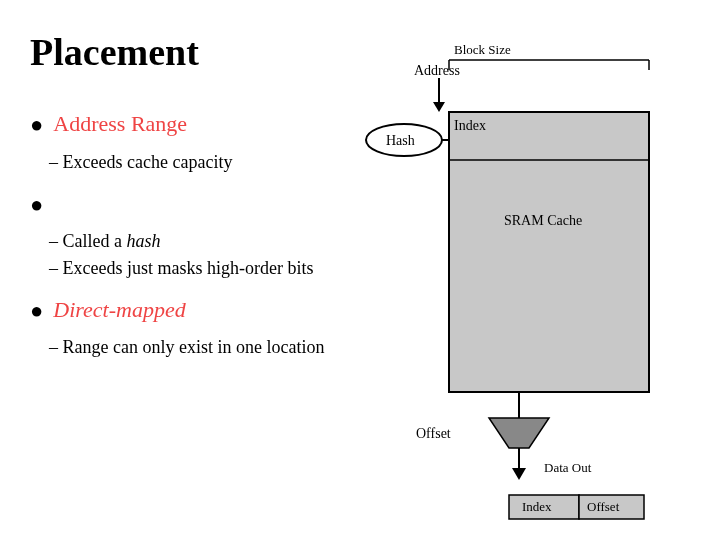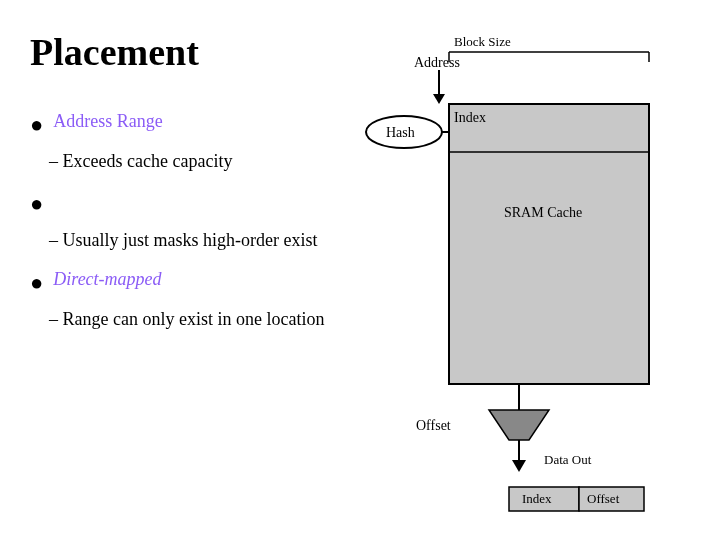--- a/index.html
+++ b/index.html
@@ -44,22 +44,22 @@
     }
 
     .bullet {
       font-size: 22px;
       margin-right: 10px;
       margin-top: 2px;
       color: #000;
     }
 
     .bullet-text {
-      font-size: 18px;
-      color: #8b5cf6;
+      font-size: 22px;
+      color: #ef4444;
       line-height: 1.3;
     }
 
     .sub-bullets {
       margin-left: 19px;
       margin-top: 4px;
       margin-bottom: 14px;
     }
 
     .sub-bullet {
@@ -68,21 +68,21 @@
       line-height: 1.5;
     }
 
     .italic {
       font-style: italic;
     }
 
     
     .diagram {
       position: absolute;
-      top: 32px;
+      top: 40px;
       right: 20px;
       width: 310px;
       height: 460px;
     }
 
     
     .diagram-svg {
       position: absolute;
       top: 0;
       left: 0;
@@ -104,21 +104,24 @@
       <span class="bullet-text">Address Range</span>
     </div>
     <div class="sub-bullets">
       <div class="sub-bullet">– Exceeds cache capacity</div>
     </div>
 
     <div class="bullet-item">
       <span class="bullet">●</span>
     </div>
     <div class="sub-bullets">
-      <div class="sub-bullet">– Usually just masks high-order exist</div>
+      <div class="sub-bullet">
+        – Called a <span class="italic">hash</span>
+      </div>
+      <div class="sub-bullet">– Exceeds just masks high-order bits</div>
     </div>
 
     <div class="bullet-item">
       <span class="bullet">●</span>
       <span class="bullet-text italic">Direct-mapped</span>
     </div>
     <div class="sub-bullets">
       <div class="sub-bullet">– Range can only exist in one location</div>
     </div>
 

